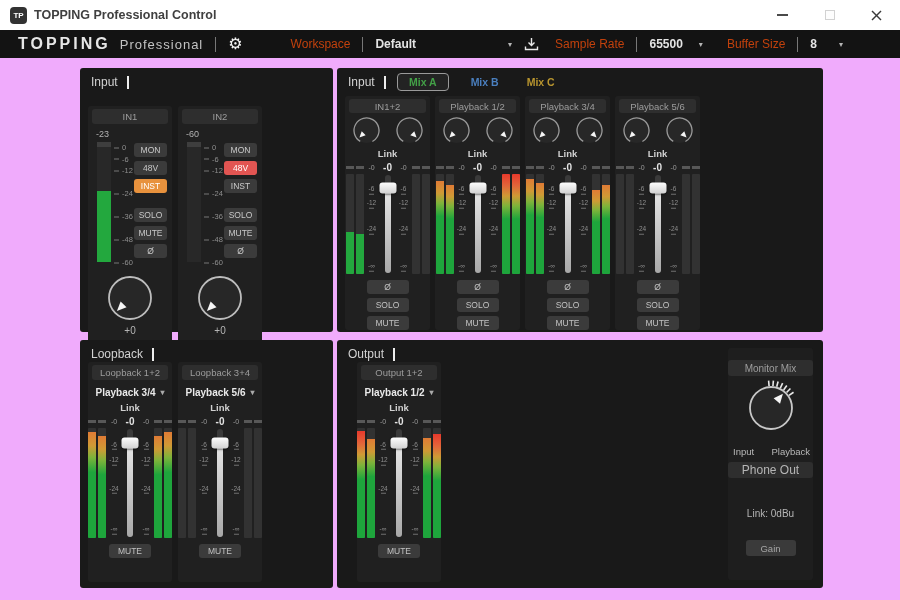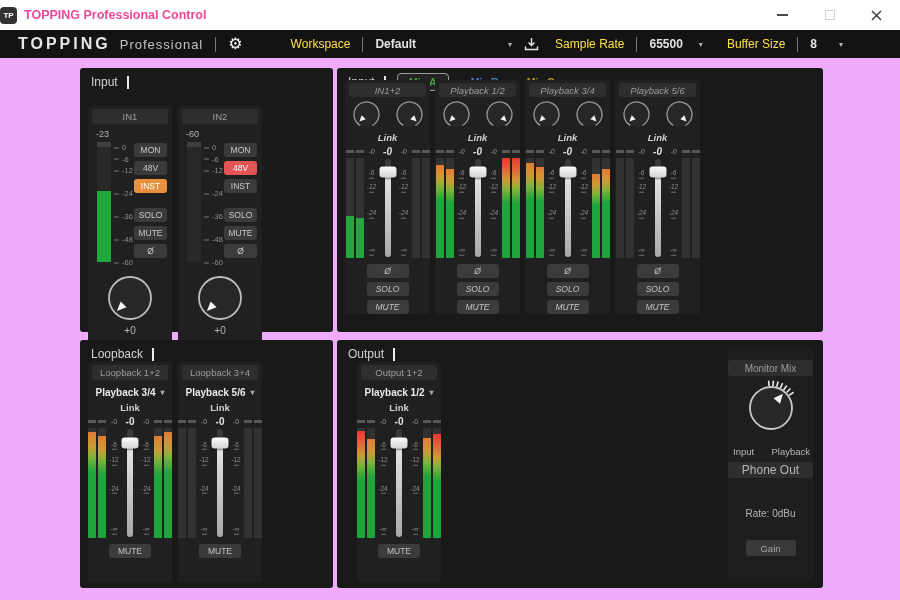--- a/index.html
+++ b/index.html
@@ -1,36 +1,36 @@
 <!DOCTYPE html>
 <html><head>
 <meta charset="utf-8">
 <style>
   * { box-sizing: border-box; }
   html,body { margin:0; padding:0; }
   body { width:900px; height:600px; font-family:"Liberation Sans", sans-serif; background:#fff; }
   .window { position:relative; width:900px; height:600px; background:#060606; overflow:hidden; }
 
   
-  .titlebar { height:30px; background:#ffffff; display:flex; align-items:center; }
+  .titlebar { height:30px; background:#ffffff; display:flex; align-items:center; padding-left:10px; }
   .tp-logo { width:17px; height:17px; background:#323232; color:#fff; border-radius:4px;
              font-size:8px; font-weight:bold; display:flex; align-items:center; justify-content:center; margin-right:7px; }
-  .window-title { font-size:12.5px; font-weight:bold; color:#ec4899; }
+  .window-title { font-size:12.5px; font-weight:bold; color:#404040; }
   .win-controls { margin-left:auto; display:flex; height:30px; }
   .win-btn { width:47px; height:30px; display:flex; align-items:center; justify-content:center; }
   .min-glyph { width:11px; height:2px; background:#4a4a4a; }
   .max-glyph { width:10px; height:10px; border:1px solid #d2d2d2; background:#fdfdfd; }
 
   
   .headerbar { height:28px; background:#131313; display:flex; align-items:center; padding-left:18px; color:#9a9a9a; font-size:12px; }
   .brand { font-size:16px; letter-spacing:3px; color:#e6e6e6; font-weight:600; }
   .brand-sub { font-size:13px; color:#c3c3c3; margin-left:9px; letter-spacing:1px; }
   .vsep { width:1px; height:15px; background:#777; margin:0 12px; flex:none; }
   .gear { color:#f2f2f2; font-size:16px; line-height:1; }
-  .hdr-label { color:#fde047; }
+  .hdr-label { color:#c2410c; }
   .hdr-value { color:#e4e4e4; font-weight:bold; }
   .caret { font-size:8px; color:#b5b5b5; }
   .dl-icon { margin-left:12px; display:flex; align-items:center; }
 
   
   .main { position:absolute; top:58px; left:0; width:900px; height:542px; background:#f0abfc; }
   .panel { position:absolute; background:#191919; border-radius:3px; }
   #panel-input    { left:80px;  top:10px;  width:253px; height:264px; }
   #panel-mixer    { left:337px; top:10px;  width:486px; height:264px; }
   #panel-loopback { left:80px;  top:282px; width:253px; height:248px; }
@@ -56,21 +56,21 @@
   .btn-sm { height:14px; background:#3b3b3b; border-radius:3px; color:#c9c9c9; font-size:8.5px;
             display:flex; align-items:center; justify-content:center; }
   .btn-sm.orange { background:#e8923d; color:#fff; }
   .btn-sm.red { background:#e25552; color:#fff; }
   .gap-before { margin-top:11px; }
   .in-knob { position:absolute; left:50%; transform:translateX(-50%); top:169px; }
   .in-gain { position:absolute; top:219px; width:100%; text-align:center; font-size:10px; color:#b5b5b5; }
 
   
   .fstrip { display:flex; flex-direction:column; align-items:center; }
-  .fstrip.mixer { top:12px; width:85px; height:234px;font-style:italic; }
+  .fstrip.mixer { top:28px; width:85px; height:234px; }
   .fstrip.io    { top:22px; width:84px; height:220px; }
   .fstrip .chip { align-self:stretch; margin:3px 4px 0; }
   .knob-row { display:flex; gap:14px; align-items:center; height:34px; margin-top:1px; }
   .src-row { margin-top:5px; height:15px; display:flex; align-items:center; gap:5px;
              font-size:10px; font-weight:bold; color:#e9e9e9; }
   .caret2 { font-size:8px; color:#aaa; }
   .link-label { margin-top:2px; font-size:9.5px; font-weight:bold; color:#d0d0d0; }
   .cluster { margin-top:2px; }
   .cluster-top { display:flex; height:13px; align-items:center; }
   .cell-cap { width:10px; display:flex; justify-content:center; }
@@ -715,19 +715,19 @@
               <line x1="0" y1="-22" x2="0" y2="-27.5" stroke="#e8e8e8" stroke-width="1.6" transform="rotate(45)"></line>
               <line x1="0" y1="-22" x2="0" y2="-27.5" stroke="#e8e8e8" stroke-width="1.6" transform="rotate(55)"></line>
               <circle cx="0" cy="0" r="21" fill="#272727" stroke="#c8c8c8" stroke-width="1.8"></circle>
               <polygon points="0,-18.5 -4.2,-9.049999999999999 4.2,-9.049999999999999" fill="#f5f5f5" transform="rotate(40)"></polygon>
             </svg></div>
         <div class="mon-labels">
           <span>Input</span>
           <span>Playback</span>
         </div>
         <div class="chip mon-chip2">Phone Out</div>
-        <div class="mon-level">Rate: 0dBu</div>
+        <div class="mon-level">Link: 0dBu</div>
         <div class="btn-gain">Gain</div>
       </div>
     </div>
 
   </div>
 </div>
 
 </body></html>

